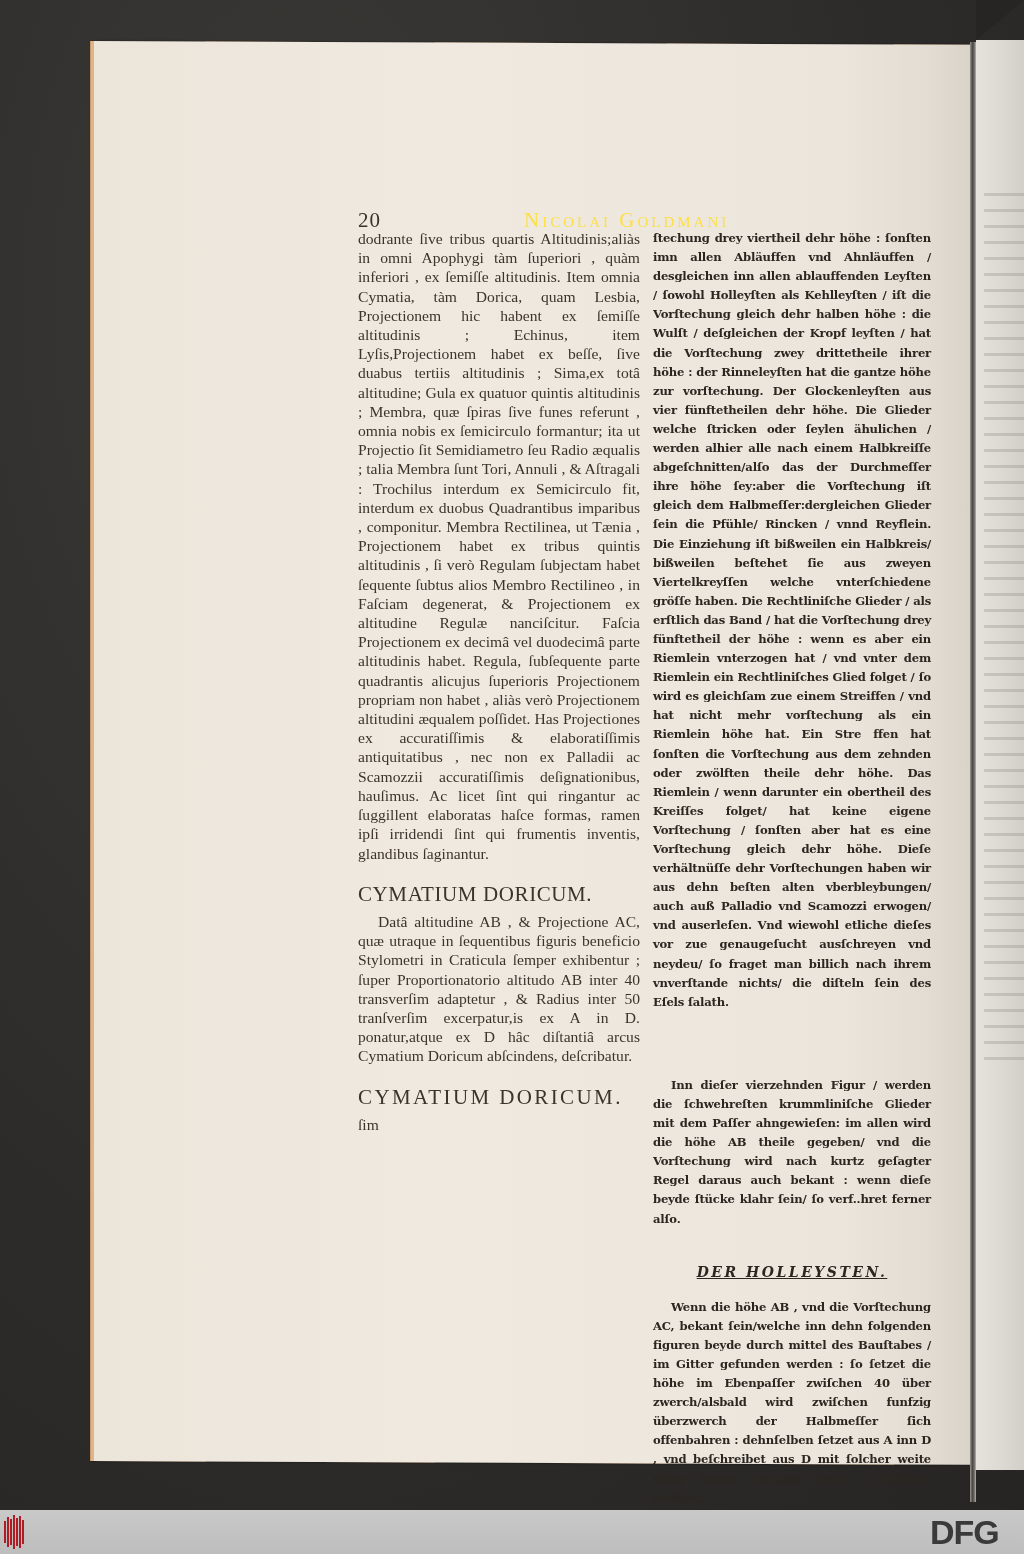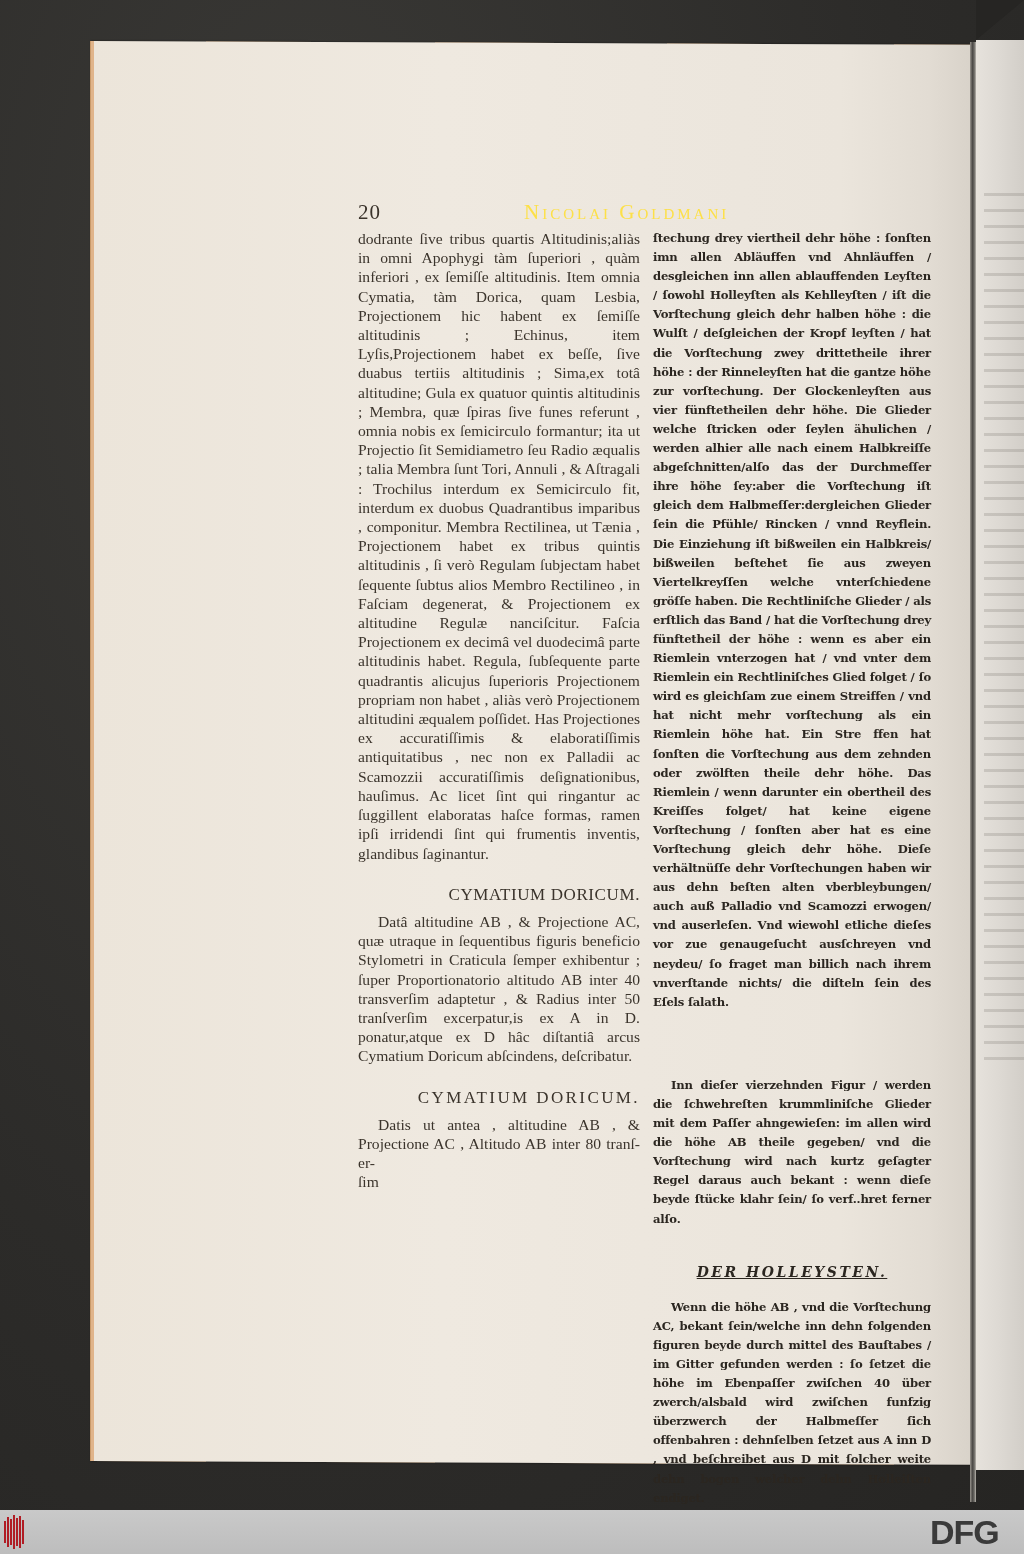--- a/index.html
+++ b/index.html
@@ -38,41 +38,41 @@
     background: repeating-linear-gradient(0deg, rgba(120,115,108,0.35) 0px, rgba(120,115,108,0.35) 3px, transparent 3px, transparent 16px);
     opacity: 0.7;
   }
   .next-page-corner {
     position: absolute; left: 976px; top: 0; width: 48px; height: 40px;
     background: #262523;
     clip-path: polygon(0 0, 100% 0, 100% 0, 0 100%);
   }
 
   .header {
-    position: absolute; left: 358px; top: 200px; width: 572px; height: 28px;
+    position: absolute; left: 358px; top: 208px; width: 572px; height: 28px;
   }
   .page-number {
     position: absolute; left: 0; top: 0;
     font-size: 21px; color: #3a332b; letter-spacing: 1px;
   }
   .running-head {
     position: absolute; left: 166px; top: 0;
     font-size: 21px; color: #fde047; letter-spacing: 3px;
     font-variant: small-caps;
   }
 
   .col-latin {
     position: absolute; left: 358px; top: 229px; width: 282px;
     font-size: 15.6px; line-height: 19.2px; color: #3b342c;
     text-align: justify;
   }
   .col-latin p { margin: 0; }
   .col-latin .indent { text-indent: 20px; }
   .col-latin .heading {
-    text-align: right; font-size: 17px; letter-spacing: 0.6px;
+    text-align: left; font-size: 21px; letter-spacing: 0.6px;
     margin: 22px 0 8px 0;
   }
   .col-latin .heading.wide { letter-spacing: 2.4px; }
   .col-latin .tail { text-align: left; }
 
   .col-german {
     position: absolute; left: 653px; top: 229px; width: 278px;
     font-family: "DejaVu Serif", serif;
     font-size: 11.6px; line-height: 19.1px; color: #2b2620;
     font-weight: bold;
@@ -123,21 +123,20 @@
 <div class="header">
   <span class="page-number">20</span>
   <span class="running-head">Nicolai Goldmani</span>
 </div>
 
 <div class="col-latin">
   <p>dodrante ſive tribus quartis Altitudinis;aliàs in omni Apophygi tàm ſuperiori , quàm inferiori , ex ſemiſſe altitudinis. Item omnia Cymatia, tàm Dorica, quam Lesbia, Projectionem hic habent ex ſemiſſe altitudinis ; Echinus, item Lyſis,Projectionem habet ex beſſe, ſive duabus tertiis altitudinis ; Sima,ex totâ altitudine; Gula ex quatuor quintis altitudinis ; Membra, quæ ſpiras ſive funes referunt , omnia nobis ex ſemicirculo formantur; ita ut Projectio ſit Semidiametro ſeu Radio æqualis ; talia Membra ſunt Tori, Annuli , &amp; Aſtragali : Trochilus interdum ex Semicirculo fit, interdum ex duobus Quadrantibus imparibus , componitur. Membra Rectilinea, ut Tænia , Projectionem habet ex tribus quintis altitudinis , ſi verò Regulam ſubjectam habet ſequente ſubtus alios Membro Rectilineo , in Faſciam degenerat, &amp; Projectionem ex altitudine Regulæ nanciſcitur. Faſcia Projectionem ex decimâ vel duodecimâ parte altitudinis habet. Regula, ſubſequente parte quadrantis alicujus ſuperioris Projectionem propriam non habet , aliàs verò Projectionem altitudini æqualem poſſidet. Has Projectiones ex accuratiſſimis &amp; elaboratiſſimis antiquitatibus , nec non ex Palladii ac Scamozzii accuratiſſimis deſignationibus, hauſimus. Ac licet ſint qui ringantur ac ſuggillent elaboratas haſce formas, ramen ipſi irridendi ſint qui frumentis inventis, glandibus ſaginantur.</p>
   <p class="heading">CYMATIUM DORICUM.</p>
   <p class="indent">Datâ altitudine AB , &amp; Projectione AC, quæ utraque in ſequentibus figuris beneficio Stylometri in Craticula ſemper exhibentur ; ſuper Proportionatorio altitudo AB inter 40 transverſim adaptetur , &amp; Radius inter 50 tranſverſim excerpatur,is ex A in D. ponatur,atque ex D hâc diſtantiâ arcus Cymatium Doricum abſcindens, deſcribatur.</p>
   <p class="heading wide">CYMATIUM DORICUM.</p>
-  <p class="indent">Datis ut antea , altitudine AB , &amp; Projectione AC , Altitudo AB inter 80 tranſ-er-</p>
   <p class="tail">ſim</p>
 </div>
 
 <div class="col-german">
   <p>ſtechung drey viertheil dehr höhe : ſonſten imn allen Abläuffen vnd Ahnläuffen / desgleichen inn allen ablauffenden Leyſten / ſowohl Holleyſten als Kehlleyſten / iſt die Vorſtechung gleich dehr halben höhe : die Wulſt / deſgleichen der Kropf leyſten / hat die Vorſtechung zwey drittetheile ihrer höhe : der Rinneleyſten hat die gantze höhe zur vorſtechung. Der Glockenleyſten aus vier fünftetheilen dehr höhe. Die Glieder welche ſtricken oder ſeylen ähulichen / werden alhier alle nach einem Halbkreiſſe abgeſchnitten/alſo das der Durchmeſſer ihre höhe ſey:aber die Vorſtechung iſt gleich dem Halbmeſſer:dergleichen Glieder ſein die Pfühle/ Rincken / vnnd Reyflein. Die Einziehung iſt bißweilen ein Halbkreis/ bißweilen beſtehet ſie aus zweyen Viertelkreyſſen welche vnterſchiedene gröſſe haben. Die Rechtliniſche Glieder / als erſtlich das Band / hat die Vorſtechung drey fünftetheil der höhe : wenn es aber ein Riemlein vnterzogen hat / vnd vnter dem Riemlein ein Rechtliniſches Glied folget / ſo wird es gleichſam zue einem Streiffen / vnd hat nicht mehr vorſtechung als ein Riemlein höhe hat. Ein Stre ffen hat ſonſten die Vorſtechung aus dem zehnden oder zwölften theile dehr höhe. Das Riemlein / wenn darunter ein obertheil des Kreiſſes folget/ hat keine eigene Vorſtechung / ſonſten aber hat es eine Vorſtechung gleich dehr höhe. Dieſe verhältnüſſe dehr Vorſtechungen haben wir aus dehn beſten alten vberbleybungen/ auch auß Palladio vnd Scamozzi erwogen/ vnd auserleſen. Vnd wiewohl etliche dieſes vor zue genaugeſucht ausſchreyen vnd neydeu/ ſo fraget man billich nach ihrem vnverſtande nichts/ die diſteln ſein des Eſels ſalath.</p>
   <div class="gap"></div>
   <p class="indent">Inn dieſer vierzehnden Figur / werden die ſchwehreſten krummliniſche Glieder mit dem Paſſer ahngewieſen: im allen wird die höhe AB theile gegeben/ vnd die Vorſtechung wird nach kurtz geſagter Regel daraus auch bekant : wenn dieſe beyde ſtücke klahr ſein/ ſo verf..hret ferner alſo.</p>
   <p class="heading">DER HOLLEYSTEN.</p>
   <p class="indent">Wenn die höhe AB , vnd die Vorſtechung AC, bekant ſein/welche inn dehn folgenden figuren beyde durch mittel des Bauſtabes / im Gitter gefunden werden : ſo ſetzet die höhe im Ebenpaſſer zwiſchen 40 über zwerch/alsbald wird zwiſchen funfzig überzwerch der Halbmeſſer ſich offenbahren : dehnſelben ſetzet aus A inn D , vnd beſchreibet aus D mit ſolcher weite dehn bogen welcher dehn Holleiſten endiget.</p>
   <p class="heading">DER KEHLLEYSTEN.</p>

